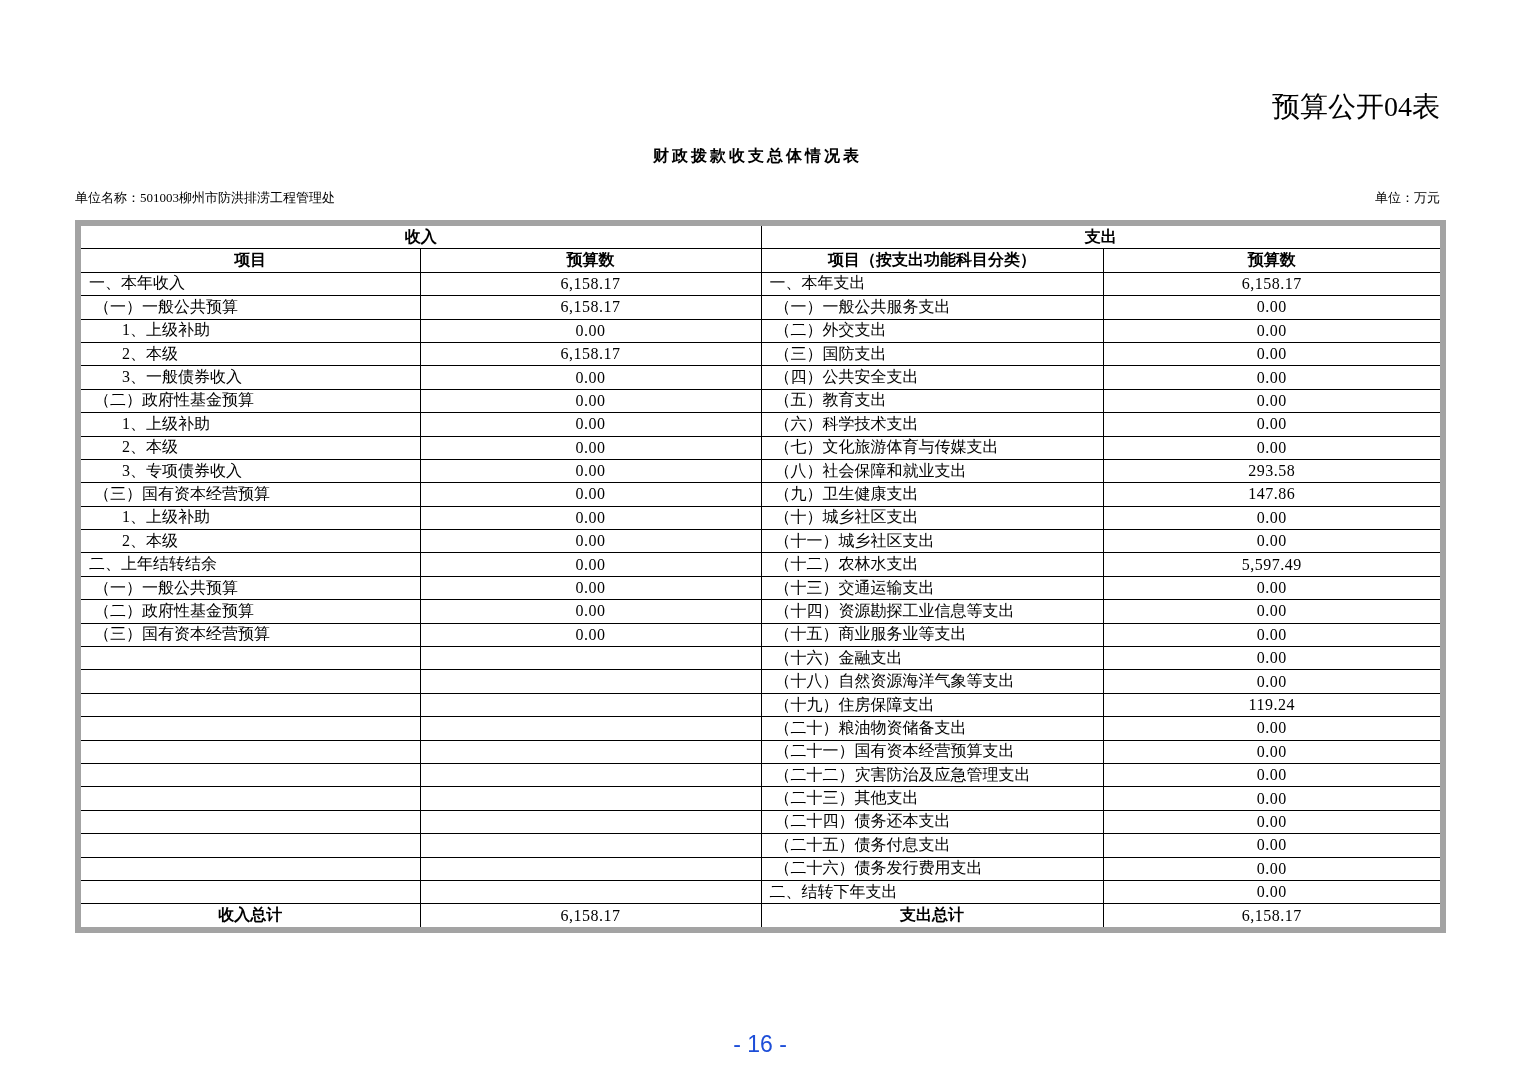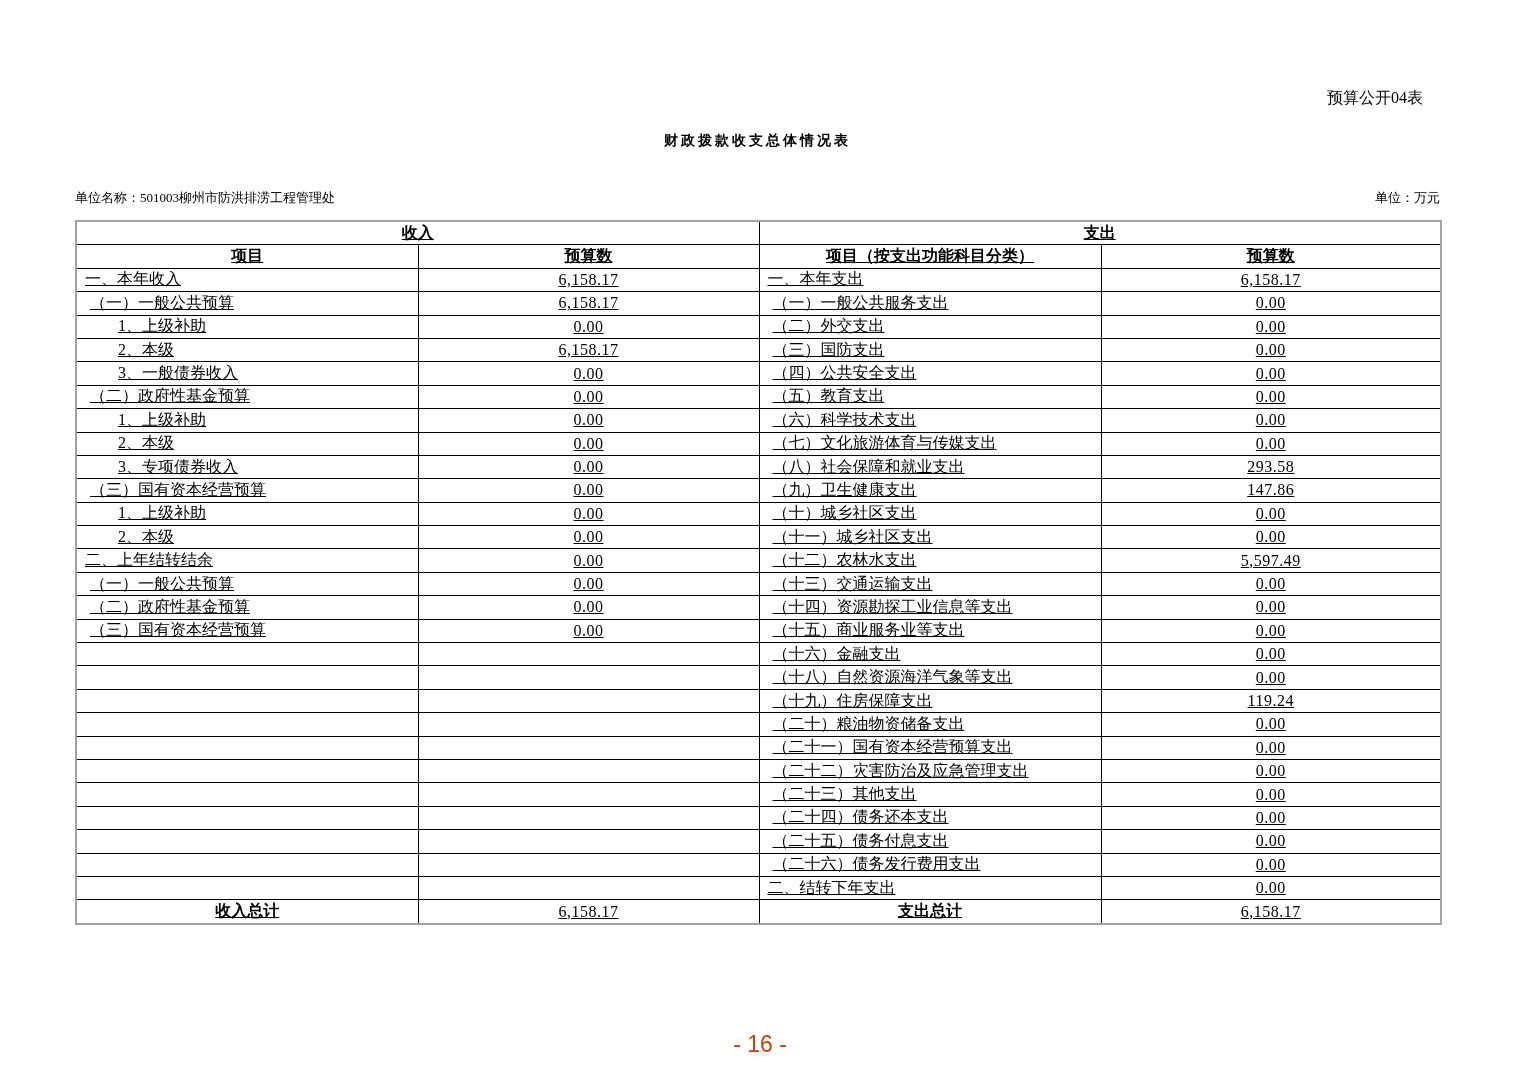--- a/index.html
+++ b/index.html
@@ -3,36 +3,35 @@
 <meta charset="utf-8">
 <style>
   html, body { margin: 0; padding: 0; }
   body {
     width: 1520px; height: 1074px;
     background: #ffffff; color: #000000;
     font-family: "Liberation Serif", "DejaVu Serif", serif;
     position: relative; overflow: hidden;
   }
   .corner-label {
-    position: absolute; top: 88px; left: 58px; width: 1365px;
-    text-align: right; font-size: 16px;
+    position: absolute; top: 88px; left: 75px; width: 1365px;
+    text-align: right; font-size: 28px;
   }
   .doc-title {
-    position: absolute; top: 132px; left: 75px; width: 1365px;
-    text-align: center; font-size: 14px; font-weight: bold; letter-spacing: 3px;
+    position: absolute; top: 146px; left: 75px; width: 1365px;
+    text-align: center; font-size: 16px; font-weight: bold; letter-spacing: 3px;
   }
   .unit-line {
     position: absolute; top: 189px; left: 75px; width: 1365px;
     display: flex; justify-content: space-between; font-size: 13px;
   }
   table.budget {
     position: absolute; top: 220px; left: 75px; width: 1365px;
     border-collapse: collapse; table-layout: fixed;
-    border: 2px solid #a3a3a3;
-    text-decoration: underline;
+    border: 6px solid #a3a3a3;
   }
   table.budget th, table.budget td {
     border: 1px solid #000;
     height: 22.4px;
     font-size: 16px;
     padding: 0;
     overflow: hidden; white-space: nowrap;
     vertical-align: middle;
   }
   table.budget th { font-weight: bold; text-align: center; }
@@ -40,21 +39,21 @@
   td.item.lv0 { padding-left: 8px; }
   td.item.lv1 { padding-left: 13px; }
   td.item.exp.lv1 { }
   td.item.lv2 { padding-left: 41px; }
   td.val { text-align: center; padding-right: 4px; letter-spacing: 0.5px; }
   td.total-label { text-align: center; font-weight: bold; }
   .page-num {
     position: absolute; top: 1031px; left: 0; width: 1520px;
     text-align: center;
     font-family: "Liberation Sans", "DejaVu Sans", sans-serif;
-    font-size: 23px; color: #c2410c;
+    font-size: 23px; color: #1d4ed8;
   }
 </style>
 </head>
 <body>
 
 <div class="corner-label">预算公开04表</div>
 <div class="doc-title">财政拨款收支总体情况表</div>
 <div class="unit-line">
   <span>单位名称：501003柳州市防洪排涝工程管理处</span>
   <span>单位：万元</span>

